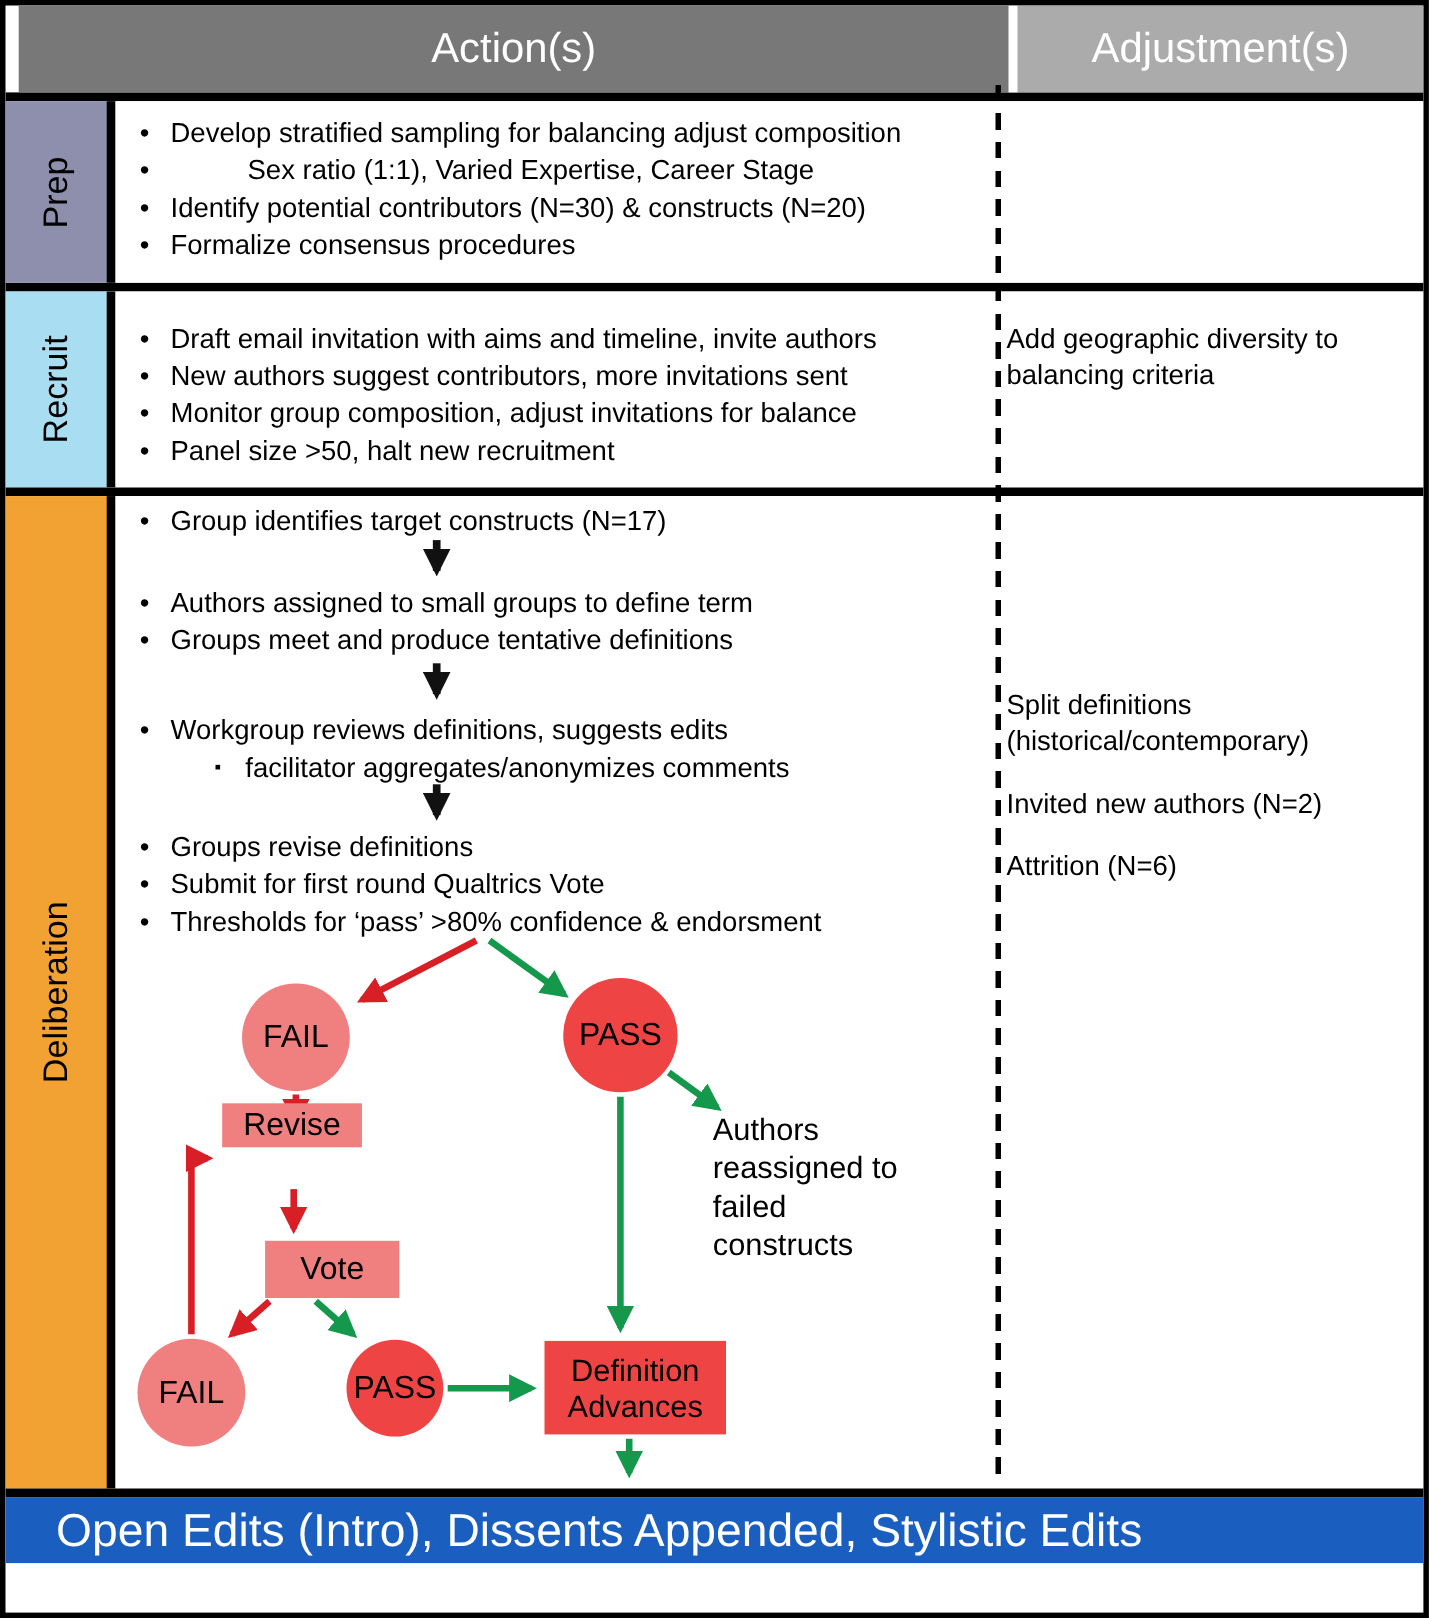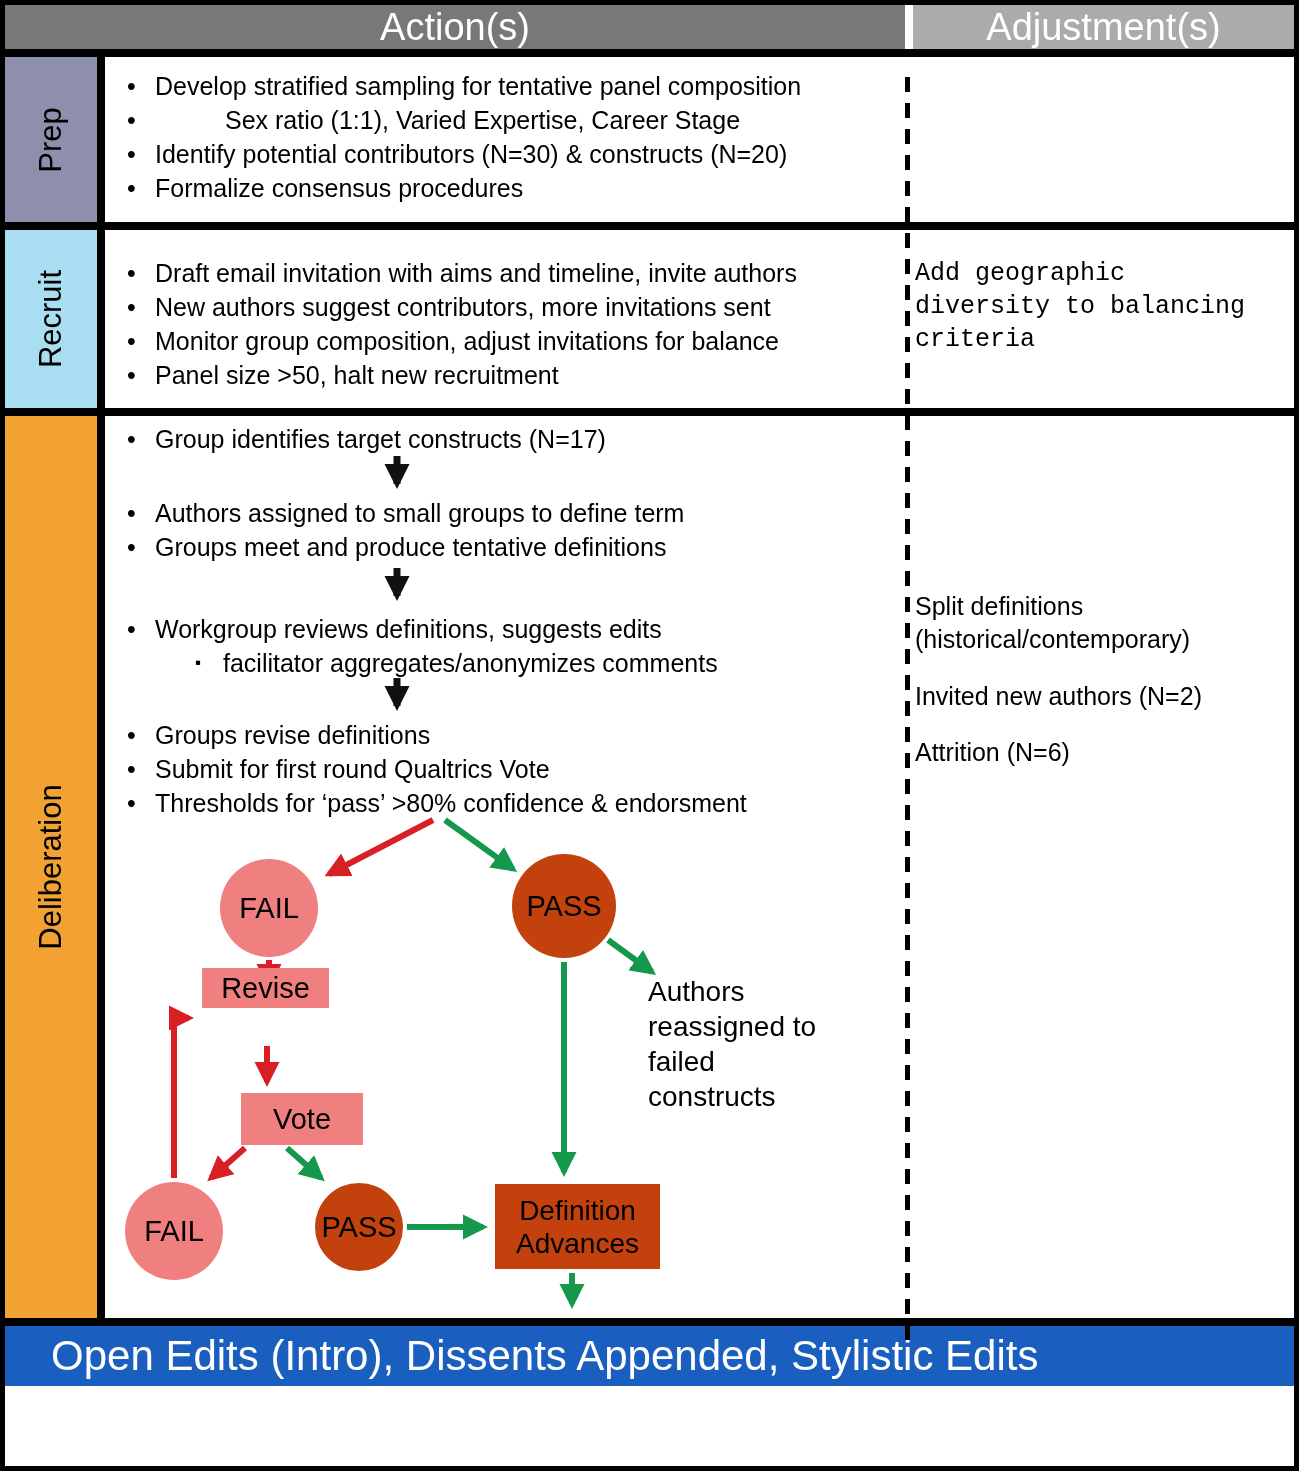--- a/index.html
+++ b/index.html
@@ -6,21 +6,21 @@
   html,body { background:#fff; }
   body { font-family: "Liberation Sans", sans-serif; color:#000; }
   .frame {
     position: relative;
     width: 1299px; height: 1471px;
     border: 5px solid #000;
     background: #fff;
     overflow: hidden;
   }
   
-  .header { display:flex; height:44px; }
+  .header { display:flex; height:79px;padding-left:12px; }
   .header-action {
     width: 900px; background:#787878; color:#fff;
     display:flex; align-items:center; justify-content:center;
     font-size: 38px;
   }
   .header-gap { width:8px; background:#fff; }
   .header-adjust {
     flex:1; background:#ababab; color:#fff;
     display:flex; align-items:center; justify-content:center;
     font-size: 38px;
@@ -65,21 +65,21 @@
   
   .flow-text { position:absolute; left:22px; }
   .flow-text li { font-size:25px; line-height:33px; }
   .flow-svg { position:absolute; left:0; top:0; }
   .node {
     position:absolute; display:flex; align-items:center; justify-content:center;
     font-size:29px; text-align:center; z-index:2;
   }
   .circle { border-radius:50%; }
   .fail-bg { background:#f07f7f; }
-  .pass-bg { background:#c2410c; }
+  .pass-bg { background:#ef4444; }
   .rect { }
   .free-text { position:absolute; font-size:28px; line-height:35px; }
   
   .footer {
     height:60px; background:#1a5fc0; color:#fff;
     display:flex; align-items:center;
     padding-left:46px; font-size:42px;
   }
 </style>
 </head>
@@ -95,21 +95,21 @@
   <div class="divider"></div>
 
   <div class="section sec-prep">
     <div class="label-col">
       <span>Prep</span>
     </div>
     <div class="content">
       <ul class="bullets">
         <li>
             <span class="mark">•</span>
-            <span class="txt">Develop stratified sampling for tentative panel composition</span>
+            <span class="txt">Develop stratified sampling for balancing adjust composition</span>
           </li>
         <li>
             <span class="mark">•</span>
             <span class="txt indent-txt">Sex ratio (1:1), Varied Expertise, Career Stage</span>
           </li>
         <li>
             <span class="mark">•</span>
             <span class="txt">Identify potential contributors (N=30) &amp; constructs (N=20)</span>
           </li>
         <li>
@@ -137,21 +137,21 @@
           </li>
         <li>
             <span class="mark">•</span>
             <span class="txt">Monitor group composition, adjust invitations for balance</span>
           </li>
         <li>
             <span class="mark">•</span>
             <span class="txt">Panel size &gt;50, halt new recruitment</span>
           </li>
       </ul>
-      <div class="adjust-note" style="top:27px;font-family:Liberation Mono, monospace;">Add geographic diversity to balancing criteria</div>
+      <div class="adjust-note" style="top:27px;">Add geographic diversity to balancing criteria</div>
     </div>
   </div>
   <div class="divider"></div>
 
   <div class="section sec-delib">
     <div class="label-col">
       <span>Deliberation</span>
     </div>
     <div class="content">
 

